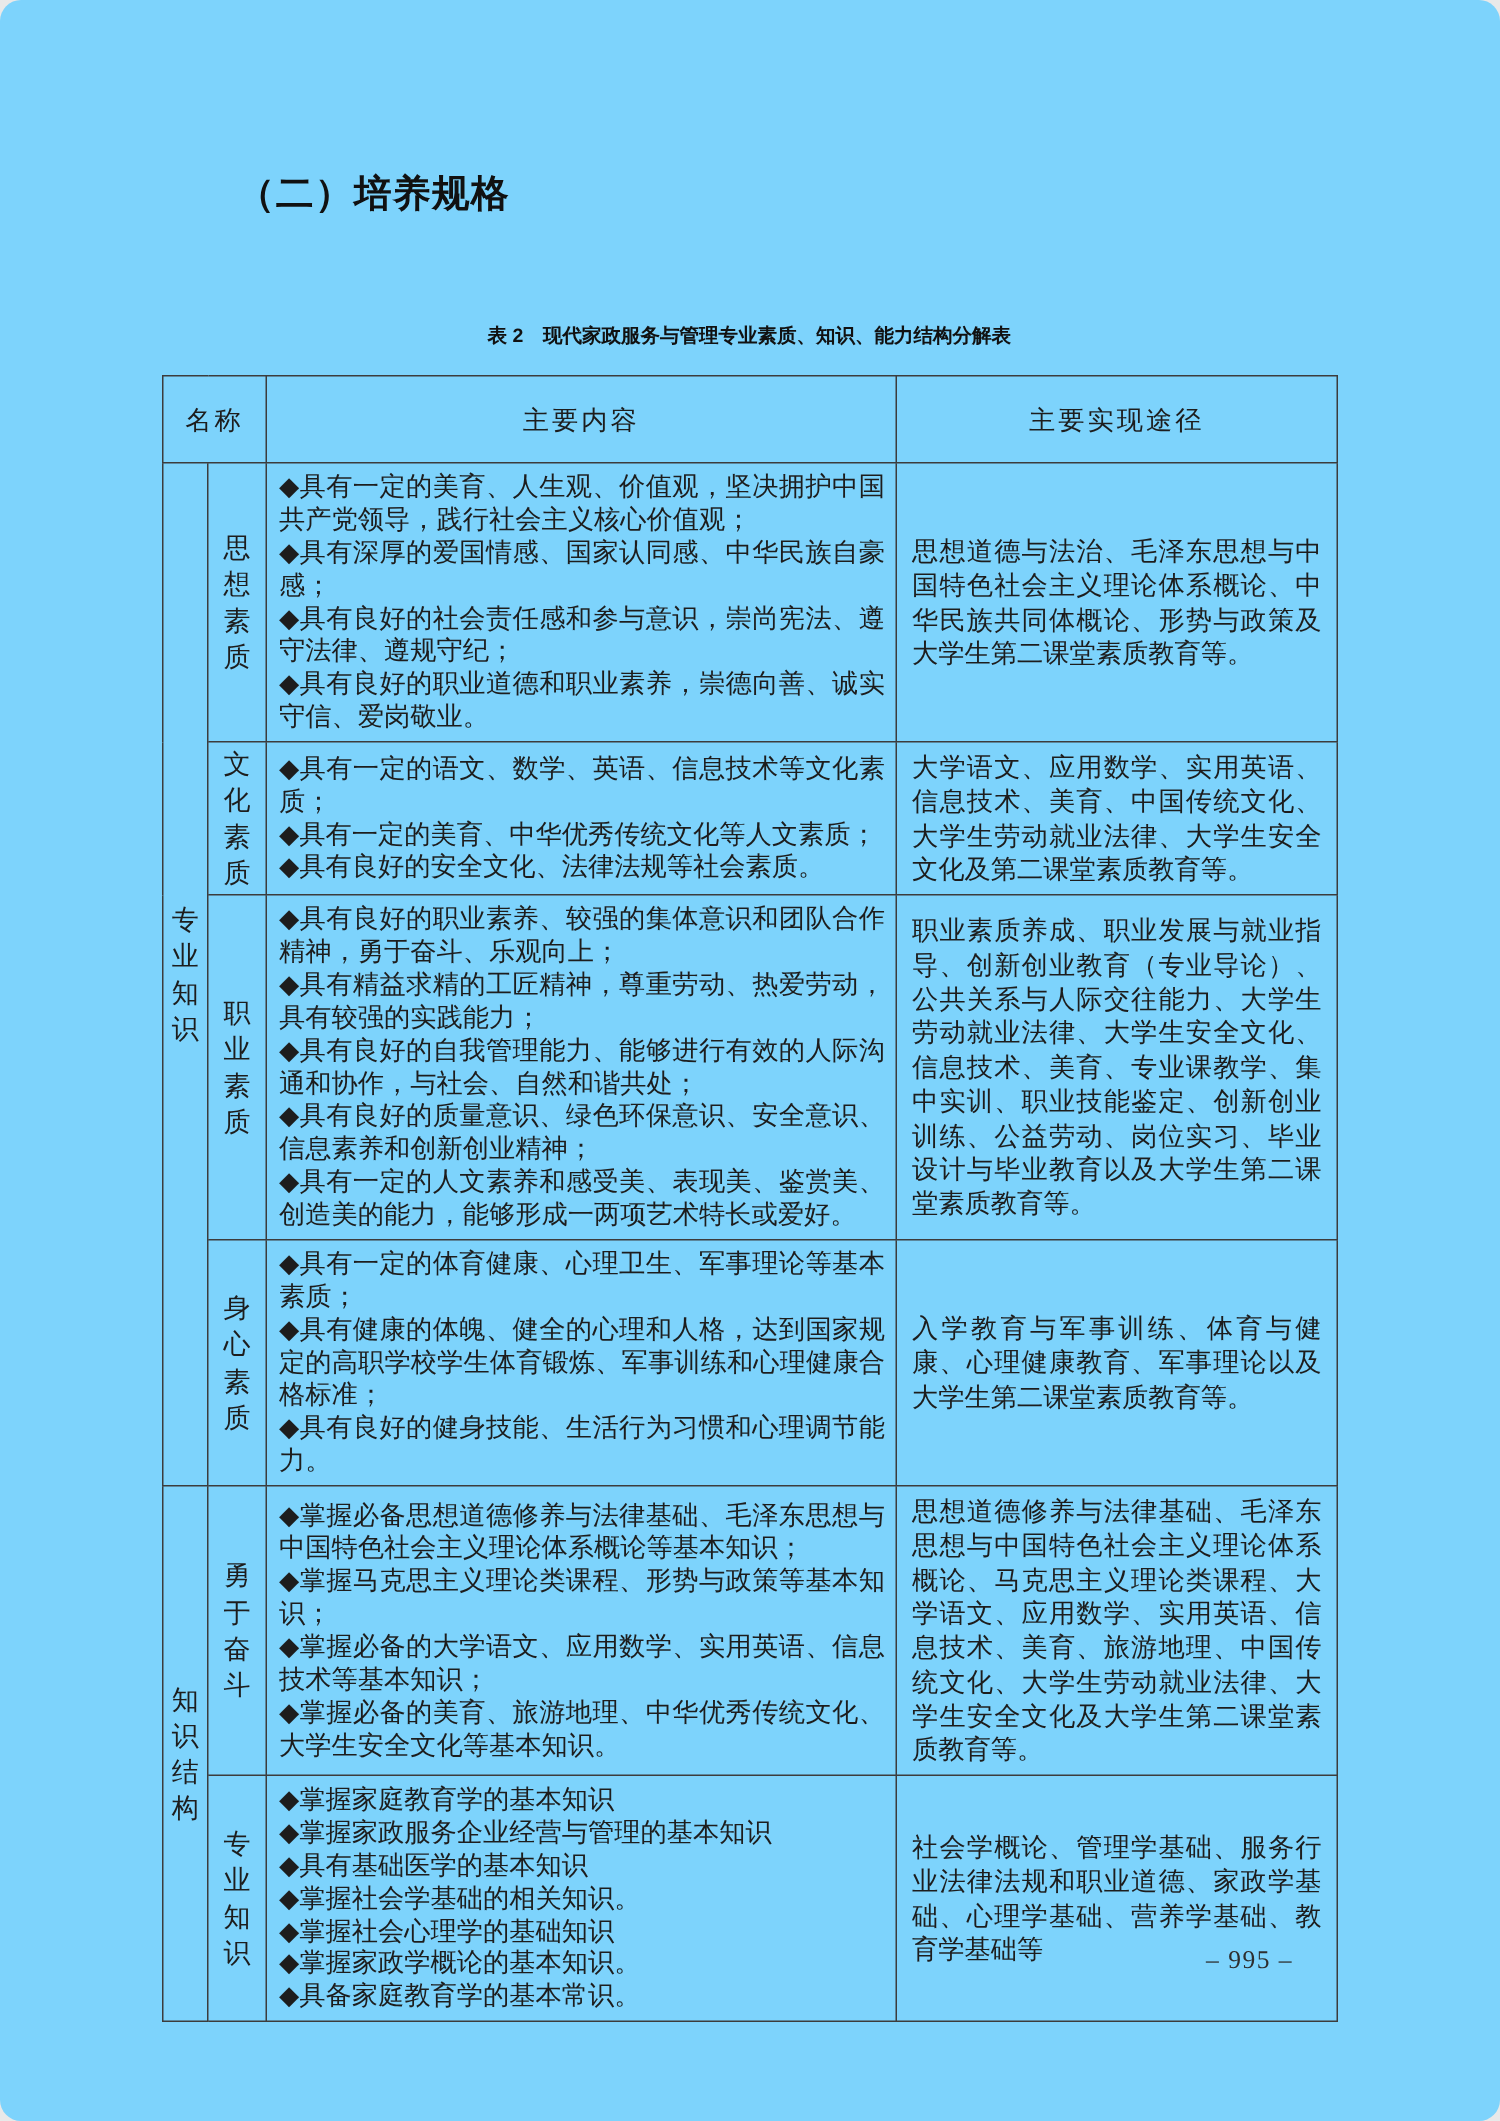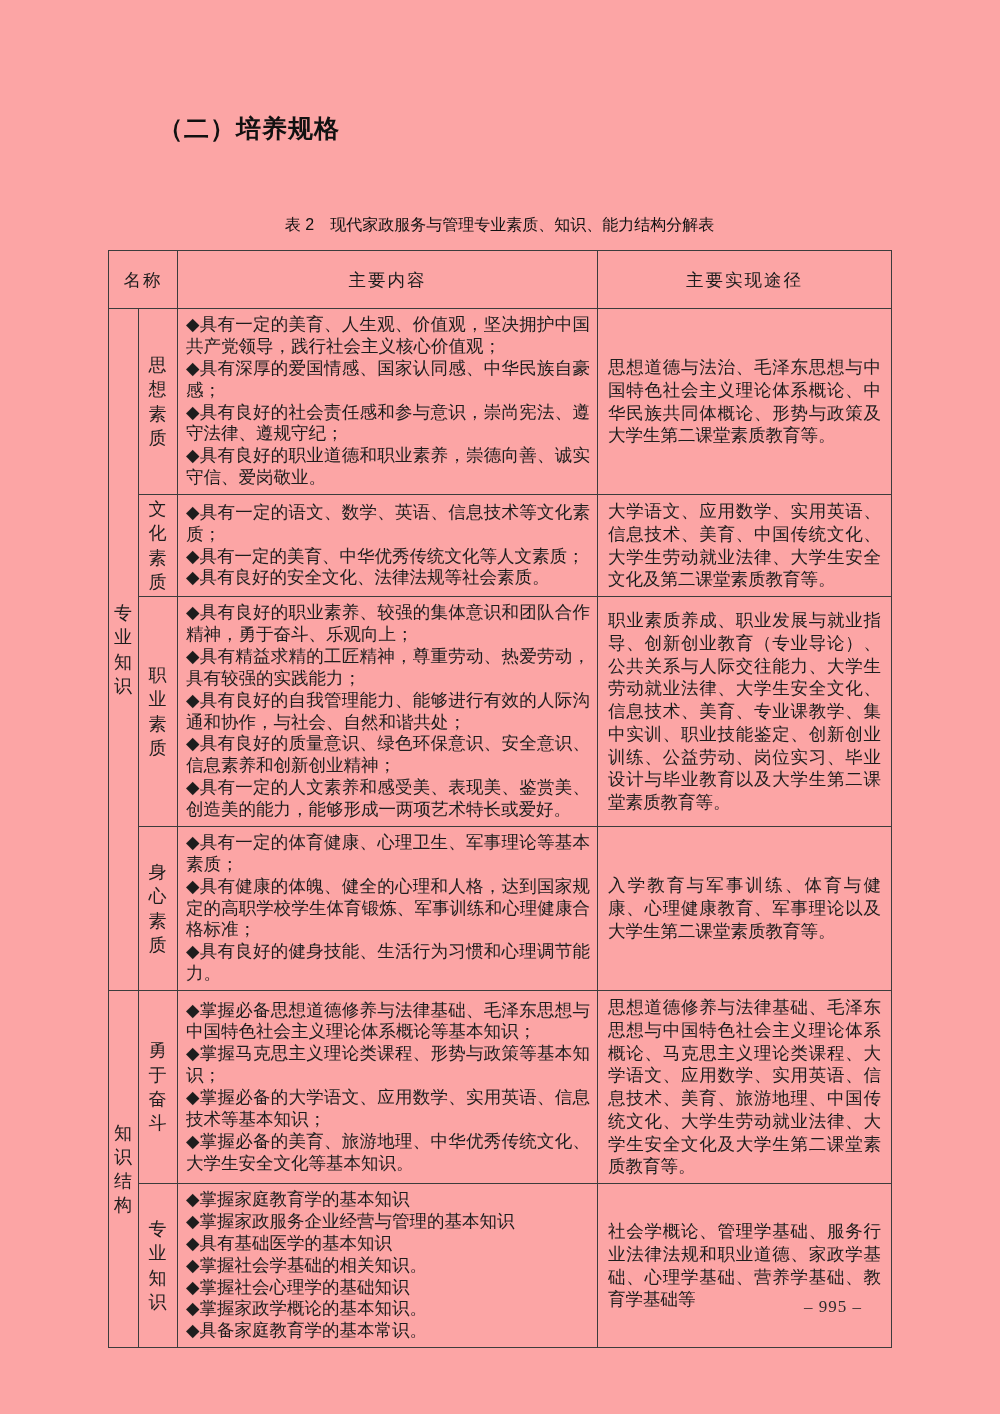--- a/index.html
+++ b/index.html
@@ -2,38 +2,39 @@
 <html><head>
 <meta charset="utf-8">
 <style>
   * { margin: 0; padding: 0; box-sizing: border-box; }
   html, body { background: #e9e9e9; }
   body { font-family: "Liberation Serif", "DejaVu Serif", serif; }
   .page {
     position: relative;
     width: 1000px; height: 1414px;
     margin: 0 auto;
-    background: #fca5a5;
+    background: #7dd3fc;
     color: #1d1d1d;
     overflow: hidden;
+    border-radius: 14px;
   }
   .section-heading {
     position: absolute; left: 158px; top: 112px;
     font-size: 25px; font-weight: bold; letter-spacing: 1px;
     color: #111;
   }
   .intro {
     position: absolute; left: 174px; top: 166px;
     font-size: 21px; letter-spacing: 1px;
   }
   .table-caption {
     position: absolute; left: 108px; top: 215px; width: 783px;
     text-align: center;
     font-family: "Liberation Sans", "DejaVu Sans", sans-serif;
-    font-size: 16px; font-weight: normal; color: #111;
+    font-size: 13px; font-weight: bold; color: #111;
   }
   table.spec {
     position: absolute; left: 108px; top: 250px; width: 783px;
     border-collapse: collapse; table-layout: fixed;
   }
   table.spec td {
     border: 1px solid #3c3c3c;
     vertical-align: middle;
     font-size: 17.5px;
   }
@@ -46,21 +47,21 @@
   tr.r-cult   { height: 98px; margin-top: 22px; }
   tr.r-prof   { height: 213px; }
   tr.r-body   { height: 158px; }
   tr.r-gen    { height: 175px; }
   tr.r-spec   { height: 157px; }
   td.cell-hdr { text-align: center; font-size: 18px; letter-spacing: 2px; }
   td.cell-group, td.cell-cat { text-align: center; padding: 2px 0; }
   .vlabel {
     display: block; width: 1.05em; margin: 0 auto;
     word-break: break-all; line-height: 1.35;
-    font-size: 18px; text-align: left;
+    font-size: 18px; text-align: center;
   }
   td.cell-content {
     padding: 5px 7px 5px 8px;
     line-height: 1.25;
     text-align: justify;
     white-space: pre-line;
   }
   td.cell-path {
     padding: 5px 10px;
     line-height: 1.3;

